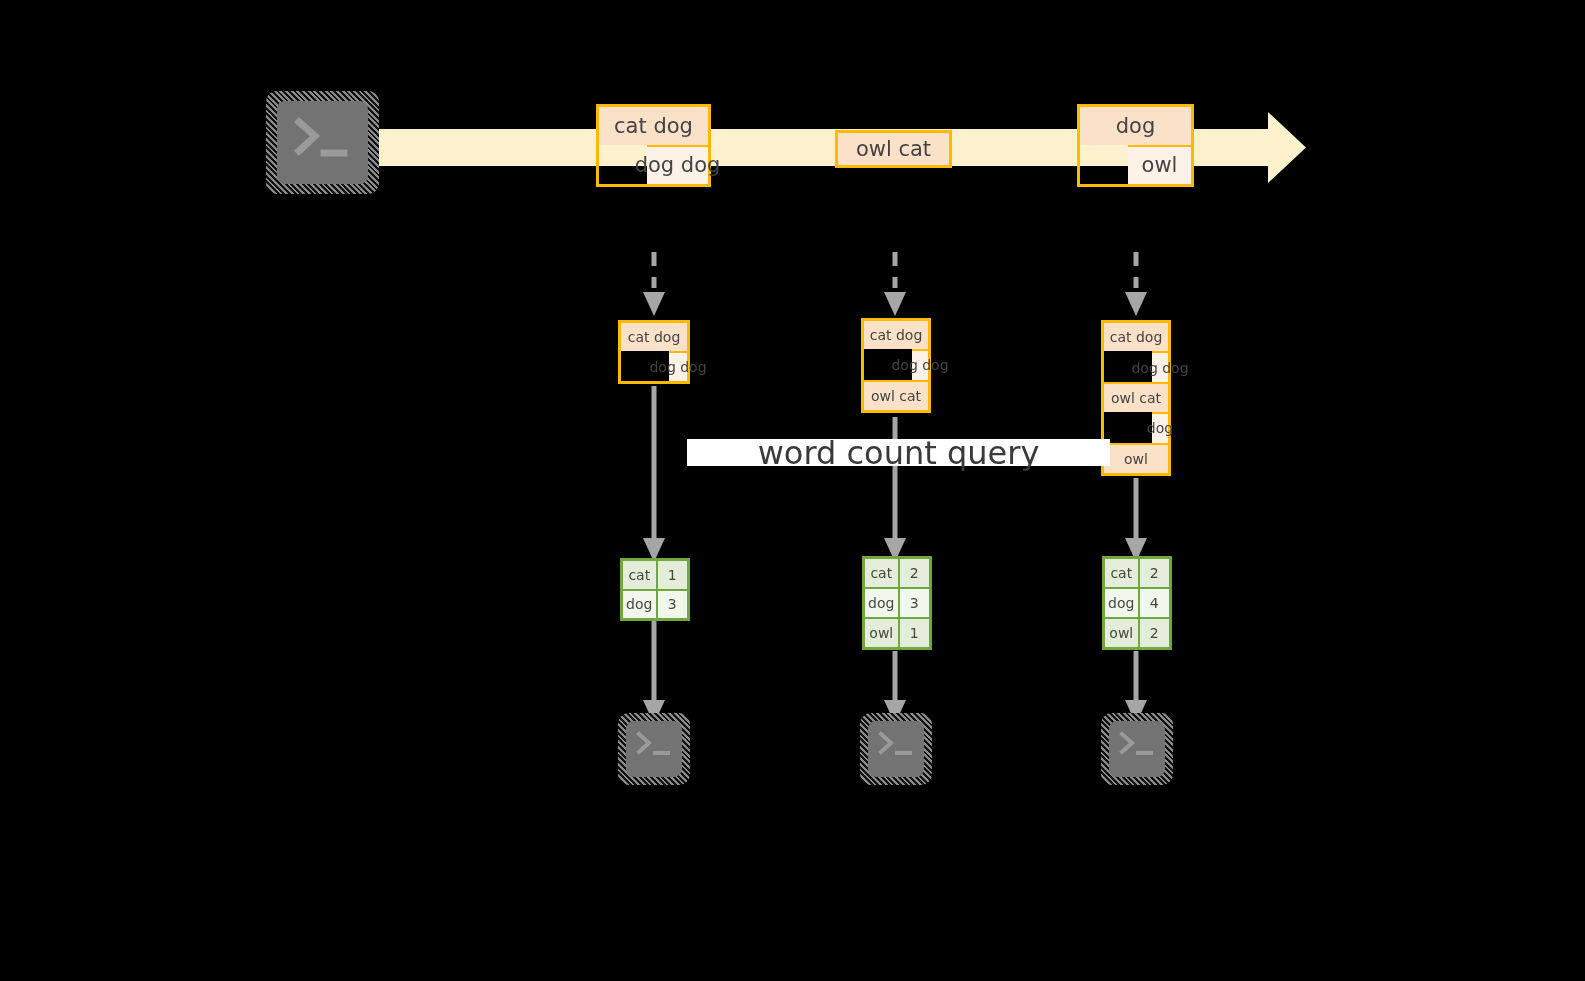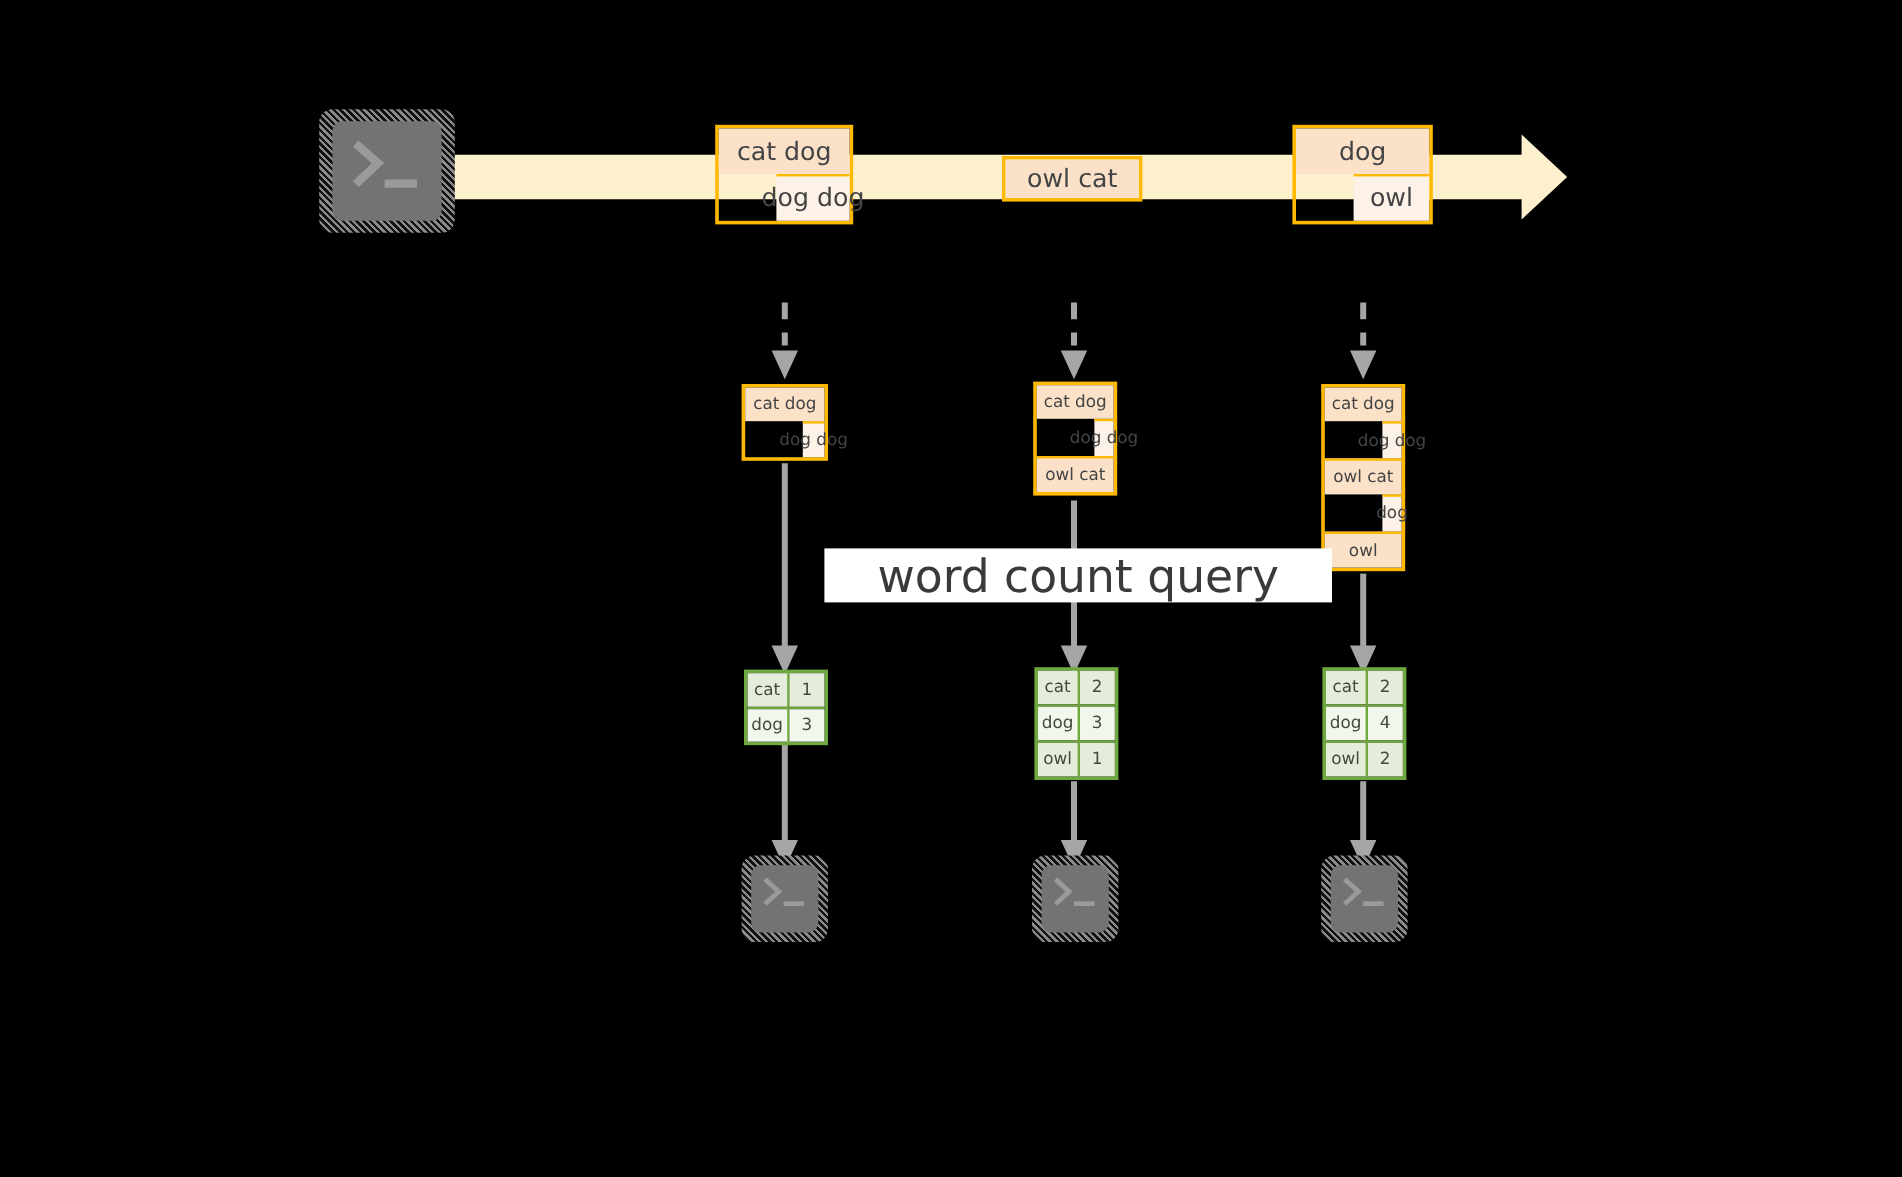--- a/index.html
+++ b/index.html
@@ -204,15 +204,15 @@
     <div class="outer"></div>
     <div class="inner" style="left:8px; top:8px; right:8px; bottom:8px;"></div>
     <svg class="glyph" style="left:14px; top:14px; width:46px; height:40px;">
       <g fill="none" stroke="#9a9a9a" stroke-width="4" stroke-linecap="square">
         <polyline points="7,7 17,16 7,25"></polyline>
         <line x1="23" y1="26" x2="36" y2="26"></line>
       </g>
     </svg>
   </div>
 
-  <div id="banner" style="left:687px; top:457px; width:423px; height:45px; font-size:38px;">word count query</div>
+  <div id="banner" style="left:687px; top:439px; width:423px; height:27px; font-size:32px;">word count query</div>
 
 </div>
 
 </body></html>

